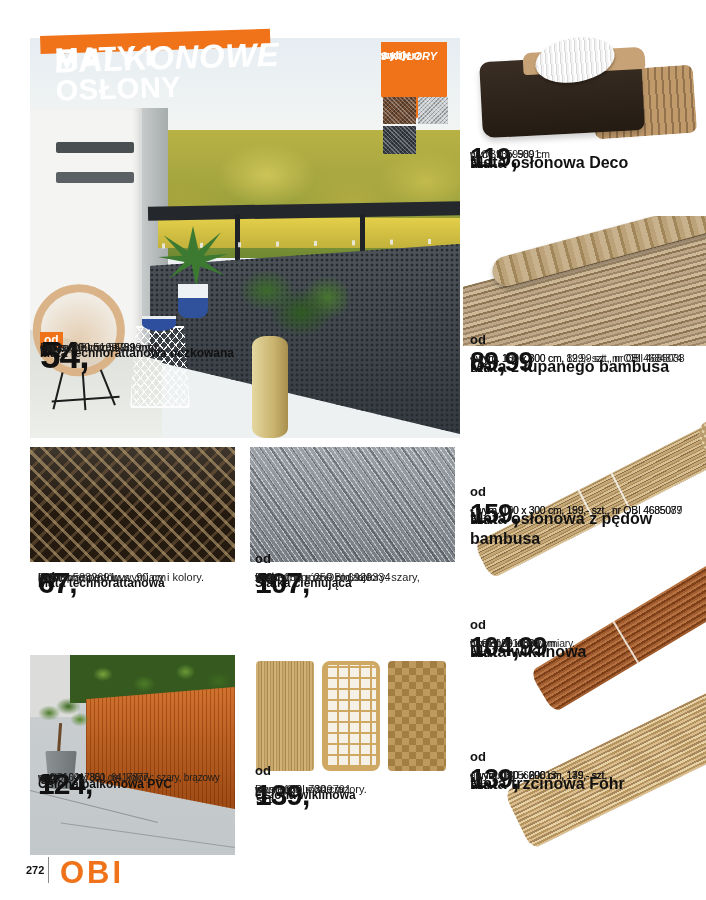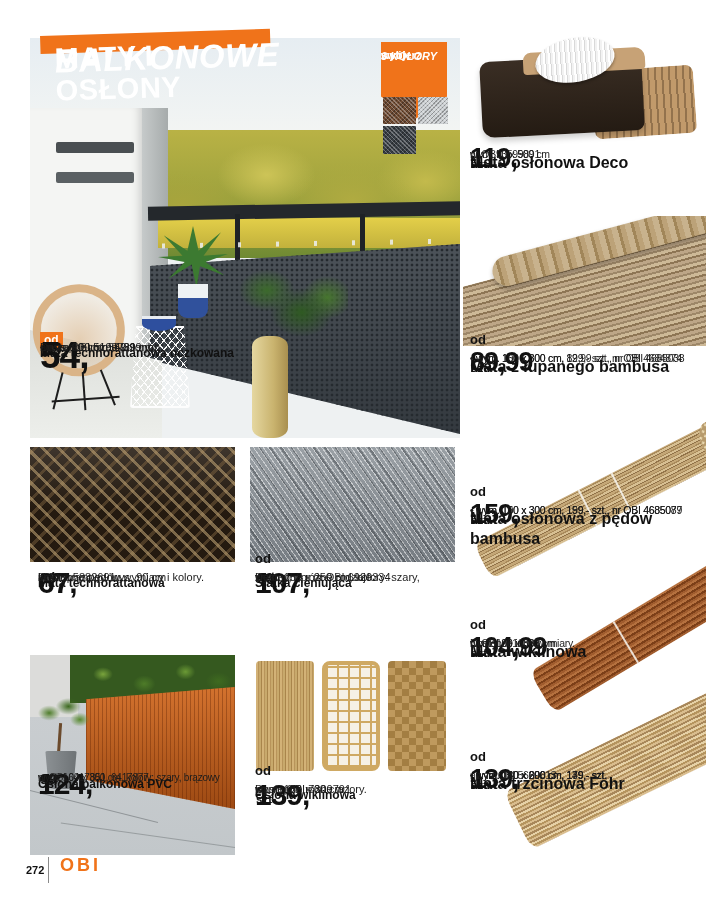--- a/index.html
+++ b/index.html
@@ -183,21 +183,21 @@
      background-image:radial-gradient(#dba870 1px,transparent 1.5px);background-size:5px 5px;}
   .img-reed{left:505px;top:688px;width:201px;height:150px;}
   .reed-bar{left:0px;top:46px;width:250px;height:64px;transform:rotate(-26deg);
      background:repeating-linear-gradient(0deg,#d9bd8e 0 2px,#b5945e 2px 4px,#e6d1a6 4px 6px,#a8875a 6px 8px);}
   .reed-cap{right:-12px;top:-4px;width:40px;height:72px;background-color:#c4a36c;
      background-image:radial-gradient(#8f6f3e 1px,transparent 1.5px);background-size:5px 5px;}
 
   
   .pageno{left:26px;top:864px;font-size:11px;font-weight:700;}
   .pagediv{left:48px;top:857px;width:1px;height:26px;background:#8a8a8a;}
-  .obilogo{left:60px;top:855px;font-size:18px;font-weight:900;letter-spacing:3px;}
+  .obilogo{left:60px;top:855px;font-size:31px;font-weight:900;letter-spacing:3px;}
 </style>
 </head>
 <body>
 
 <div id="canvas">
 
   <div class="hero">
     <div class="sky"></div>
     <div class="trees"></div>
     <div class="wall"></div>

